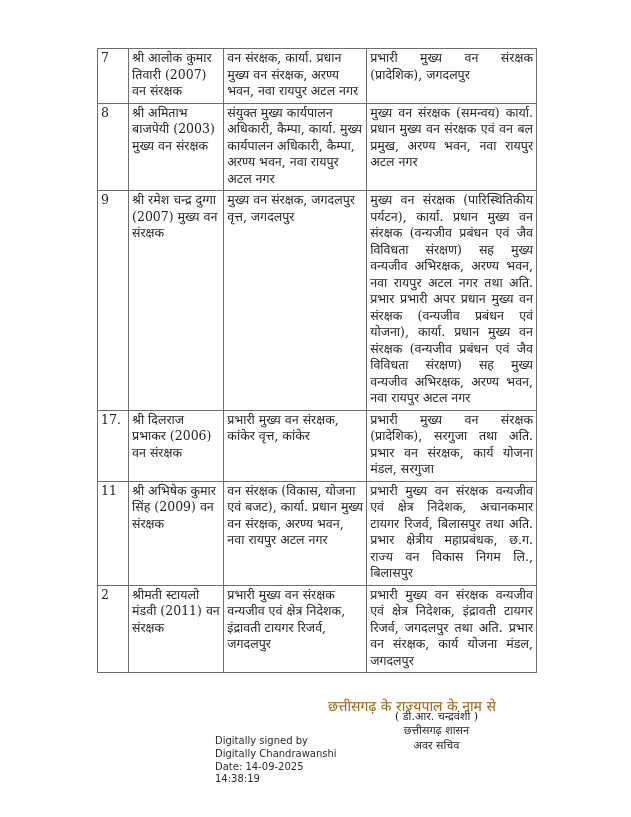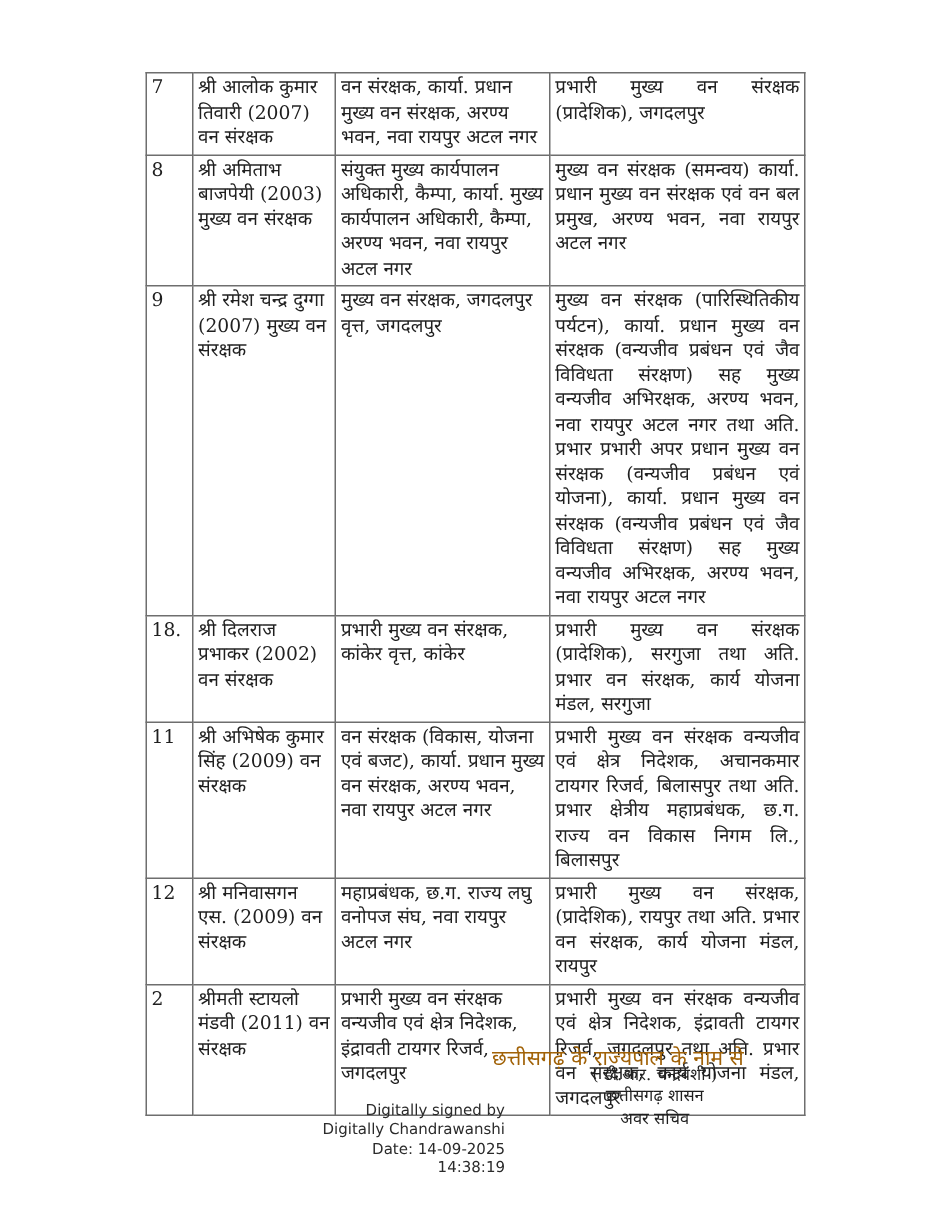--- a/index.html
+++ b/index.html
@@ -47,21 +47,21 @@
     color: #a16207;
   }
   .digital-sig {
     position: absolute;
     left: 215px;
     top: 735px;
     font-family: "DejaVu Sans", sans-serif;
     font-size: 10px;
     line-height: 1.28;
     color: #2b2b2b;
-    text-align: right;
+    text-align: left;
   }
   .signatory {
     position: absolute;
     left: 333px;
     top: 711px;
     width: 207px;
     text-align: center;
     font-size: 11px;
     line-height: 1.12;
     color: #1f1f1f;
@@ -93,36 +93,30 @@
       <td class="cell-current">संयुक्त मुख्य कार्यपालन अधिकारी, कैम्पा, कार्या. मुख्य कार्यपालन अधिकारी, कैम्पा, अरण्य भवन, नवा रायपुर अटल नगर</td>
       <td class="cell-new">मुख्य वन संरक्षक (समन्वय) कार्या. प्रधान मुख्य वन संरक्षक एवं वन बल प्रमुख, अरण्य भवन, नवा रायपुर अटल नगर</td>
     </tr>
         <tr>
       <td class="cell-no">9</td>
       <td class="cell-officer">श्री रमेश चन्द्र दुग्गा (2007) मुख्य वन संरक्षक</td>
       <td class="cell-current">मुख्य वन संरक्षक, जगदलपुर वृत्त, जगदलपुर</td>
       <td class="cell-new">मुख्य वन संरक्षक (पारिस्थितिकीय पर्यटन), कार्या. प्रधान मुख्य वन संरक्षक (वन्यजीव प्रबंधन एवं जैव विविधता संरक्षण) सह मुख्य वन्यजीव अभिरक्षक, अरण्य भवन, नवा रायपुर अटल नगर तथा अति. प्रभार प्रभारी अपर प्रधान मुख्य वन संरक्षक (वन्यजीव प्रबंधन एवं योजना), कार्या. प्रधान मुख्य वन संरक्षक (वन्यजीव प्रबंधन एवं जैव विविधता संरक्षण) सह मुख्य वन्यजीव अभिरक्षक, अरण्य भवन, नवा रायपुर अटल नगर</td>
     </tr>
         <tr>
-      <td class="cell-no">18.</td>
-      <td class="cell-officer">श्री दिलराज प्रभाकर (2002) वन संरक्षक</td>
+      <td class="cell-no">17.</td>
+      <td class="cell-officer">श्री दिलराज प्रभाकर (2006) वन संरक्षक</td>
       <td class="cell-current">प्रभारी मुख्य वन संरक्षक, कांकेर वृत्त, कांकेर</td>
       <td class="cell-new">प्रभारी मुख्य वन संरक्षक (प्रादेशिक), सरगुजा तथा अति. प्रभार वन संरक्षक, कार्य योजना मंडल, सरगुजा</td>
     </tr>
         <tr>
       <td class="cell-no">11</td>
       <td class="cell-officer">श्री अभिषेक कुमार सिंह (2009) वन संरक्षक</td>
       <td class="cell-current">वन संरक्षक (विकास, योजना एवं बजट), कार्या. प्रधान मुख्य वन संरक्षक, अरण्य भवन, नवा रायपुर अटल नगर</td>
       <td class="cell-new">प्रभारी मुख्य वन संरक्षक वन्यजीव एवं क्षेत्र निदेशक, अचानकमार टायगर रिजर्व, बिलासपुर तथा अति. प्रभार क्षेत्रीय महाप्रबंधक, छ.ग. राज्य वन विकास निगम लि., बिलासपुर</td>
-    </tr>
-        <tr>
-      <td class="cell-no">12</td>
-      <td class="cell-officer">श्री मनिवासगन एस. (2009) वन संरक्षक</td>
-      <td class="cell-current">महाप्रबंधक, छ.ग. राज्य लघु वनोपज संघ, नवा रायपुर अटल नगर</td>
-      <td class="cell-new">प्रभारी मुख्य वन संरक्षक, (प्रादेशिक), रायपुर तथा अति. प्रभार वन संरक्षक, कार्य योजना मंडल, रायपुर</td>
     </tr>
         <tr>
       <td class="cell-no">2</td>
       <td class="cell-officer">श्रीमती स्टायलो मंडवी (2011) वन संरक्षक</td>
       <td class="cell-current">प्रभारी मुख्य वन संरक्षक वन्यजीव एवं क्षेत्र निदेशक, इंद्रावती टायगर रिजर्व, जगदलपुर</td>
       <td class="cell-new">प्रभारी मुख्य वन संरक्षक वन्यजीव एवं क्षेत्र निदेशक, इंद्रावती टायगर रिजर्व, जगदलपुर तथा अति. प्रभार वन संरक्षक, कार्य योजना मंडल, जगदलपुर</td>
     </tr>
       </tbody>
   </table>
 

